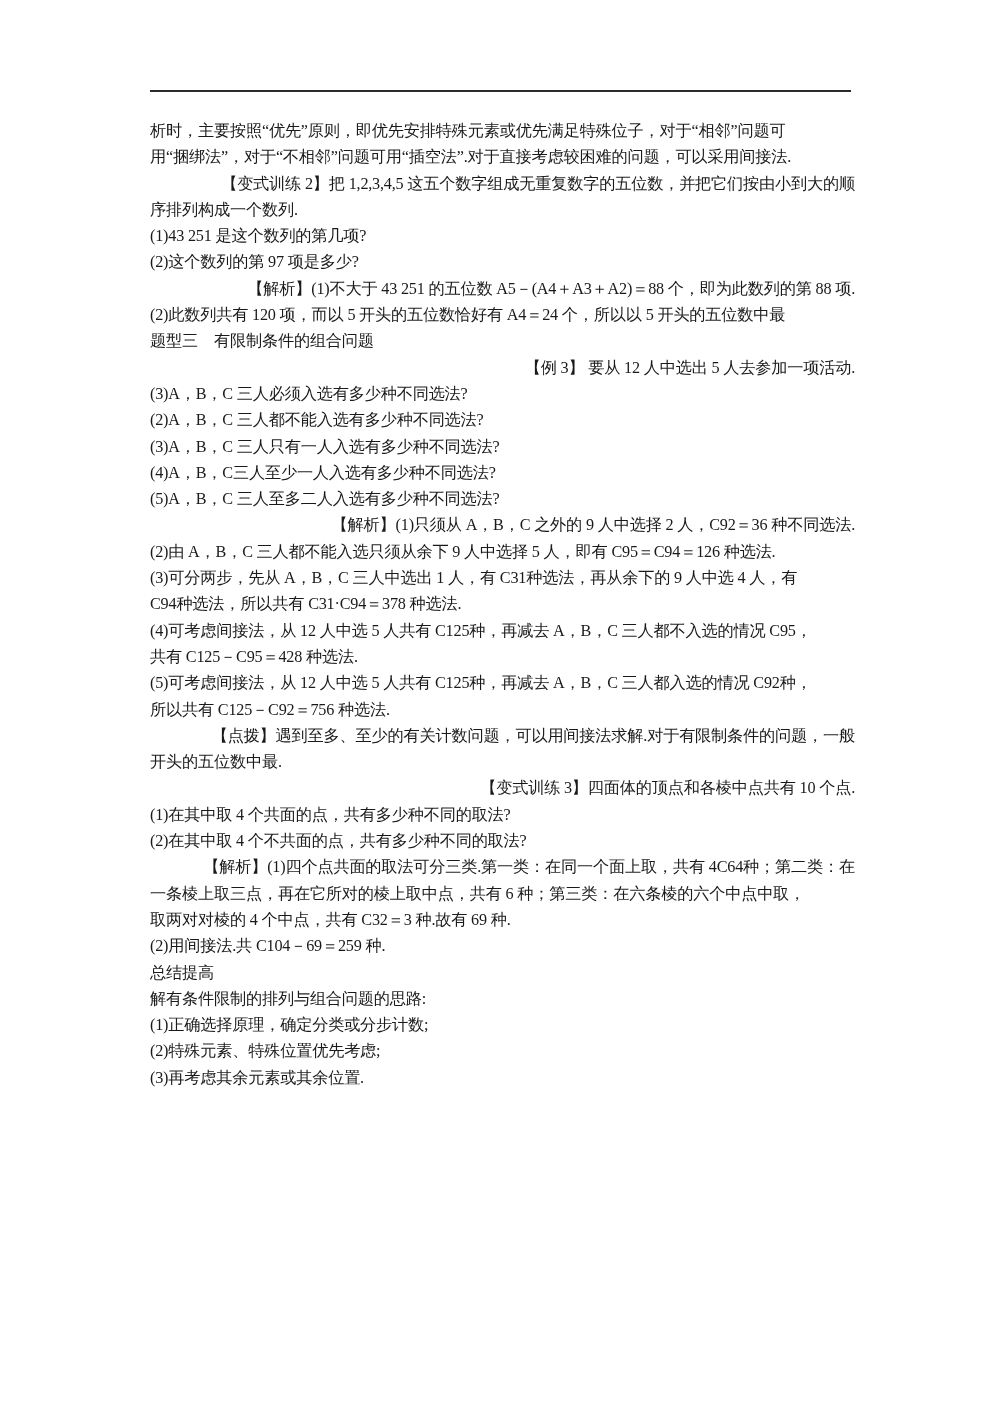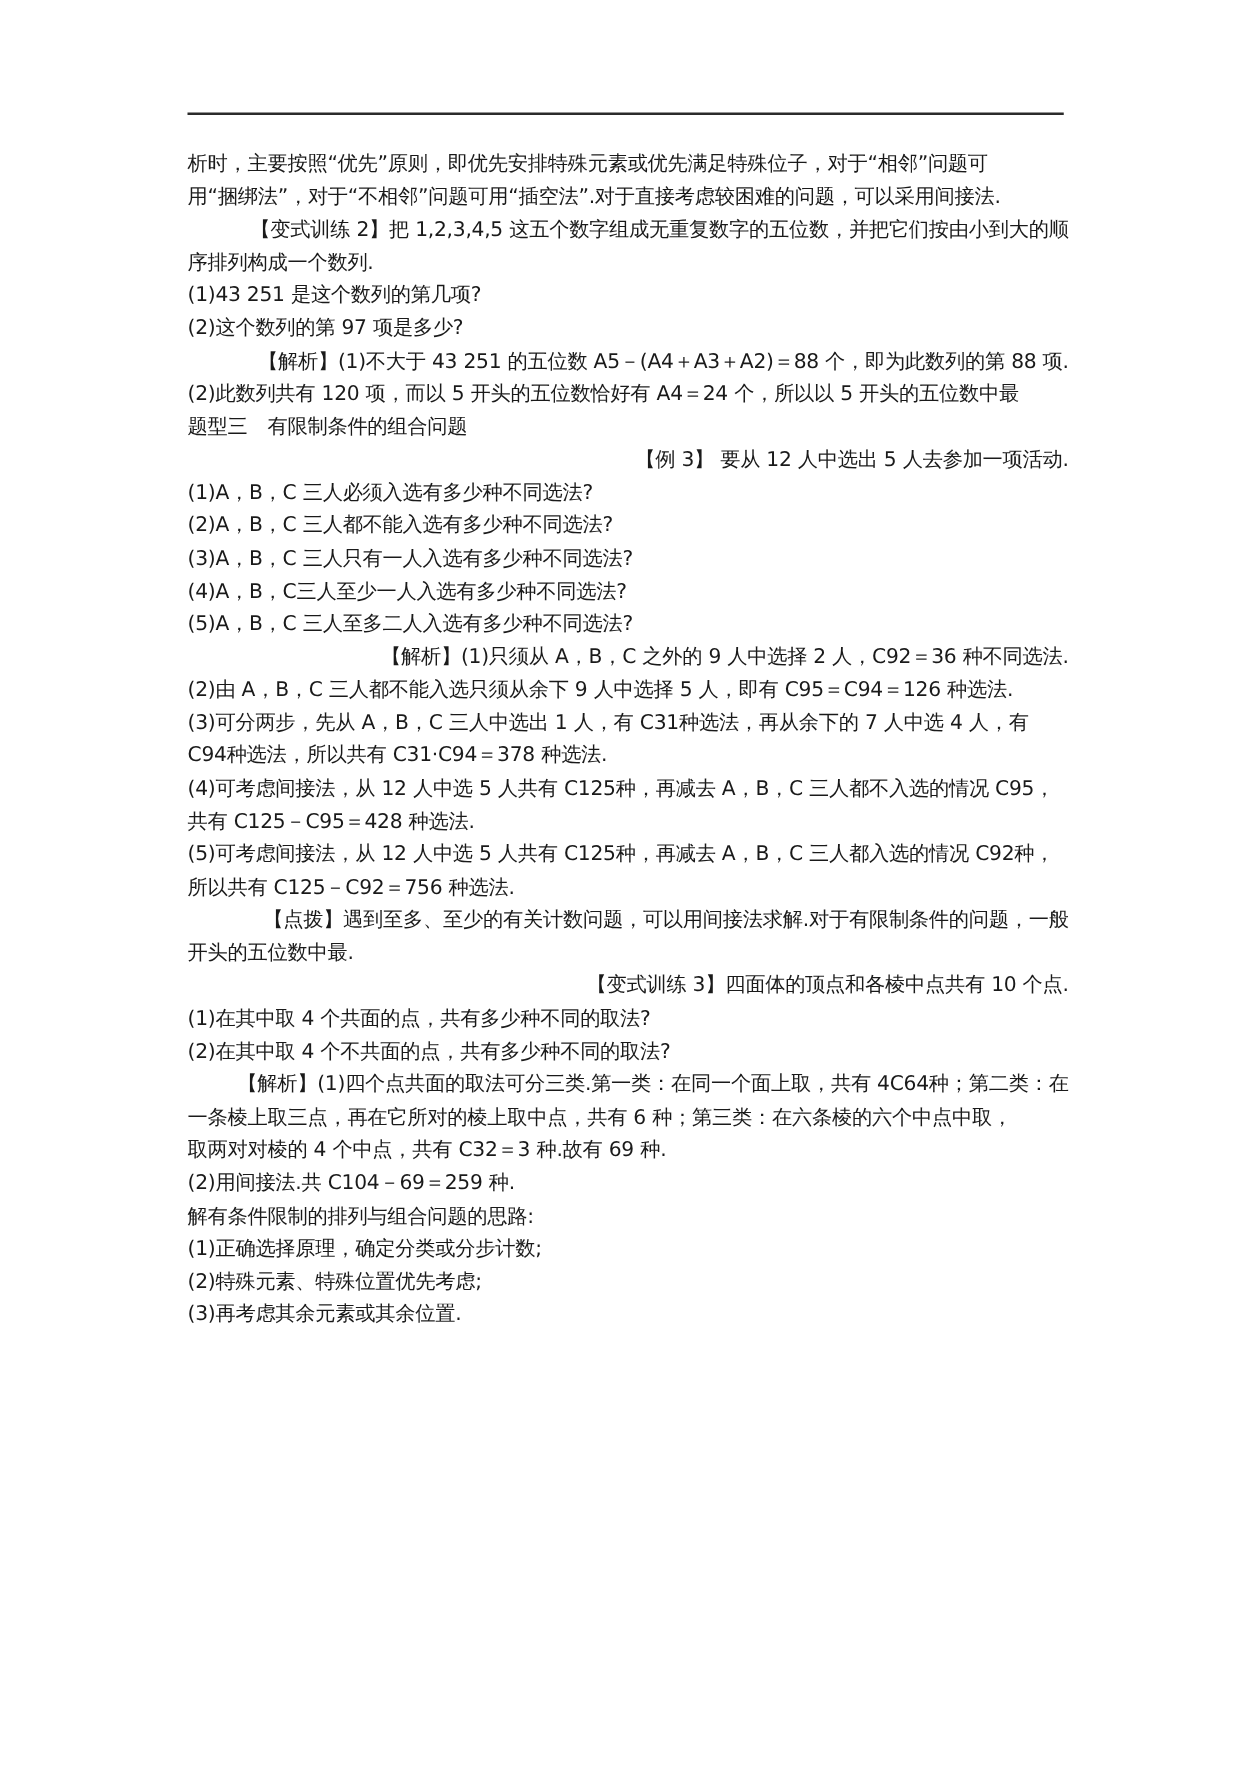--- a/index.html
+++ b/index.html
@@ -1,58 +1,59 @@
 <!DOCTYPE html>
 <html><head>
 <meta charset="utf-8">
 <style>
   html, body { margin: 0; padding: 0; background: #ffffff; }
   body { width: 1000px; height: 1414px; position: relative; overflow: hidden;
          font-family: "DejaVu Sans", "Liberation Sans", sans-serif; color: #1a1a1a; }
   .rule { position: absolute; left: 150px; top: 90px; width: 701px; height: 2px; background: #2b2b2b; }
   .page { position: absolute; left: 150px; top: 118px; width: 705px; }
   .line { height: 26.3px; line-height: 26.3px; font-size: 16.2px; white-space: nowrap;
-          letter-spacing: -0.2px; }
+          letter-spacing: -0.2px; font-family: Liberation Serif, serif; }
   .line.indent-b { margin-left: -4px; text-align: right; }
 </style>
 </head>
 <body>
 
 <div class="rule"></div>
 
 <div class="page">
   <div class="line">析时，主要按照“优先”原则，即优先安排特殊元素或优先满足特殊位子，对于“相邻”问题可</div>
   <div class="line">用“捆绑法”，对于“不相邻”问题可用“插空法”.对于直接考虑较困难的问题，可以采用间接法.</div>
   <div class="line indent-b">【变式训练 2】把 1,2,3,4,5 这五个数字组成无重复数字的五位数，并把它们按由小到大的顺</div>
   <div class="line">序排列构成一个数列.</div>
   <div class="line">(1)43 251 是这个数列的第几项?</div>
   <div class="line">(2)这个数列的第 97 项是多少?</div>
   <div class="line indent-b">【解析】(1)不大于 43 251 的五位数 A5－(A4＋A3＋A2)＝88 个，即为此数列的第 88 项.</div>
   <div class="line">(2)此数列共有 120 项，而以 5 开头的五位数恰好有 A4＝24 个，所以以 5 开头的五位数中最</div>
   <div class="line">题型三　有限制条件的组合问题</div>
   <div class="line indent-b">【例 3】 要从 12 人中选出 5 人去参加一项活动.</div>
-  <div class="line">(1)A，B，C 三人必须入选有多少种不同选法?</div>
+  <div class="line">(3)A，B，C 三人必须入选有多少种不同选法?</div>
   <div class="line">(2)A，B，C 三人都不能入选有多少种不同选法?</div>
   <div class="line">(3)A，B，C 三人只有一人入选有多少种不同选法?</div>
   <div class="line">(4)A，B，C三人至少一人入选有多少种不同选法?</div>
   <div class="line">(5)A，B，C 三人至多二人入选有多少种不同选法?</div>
   <div class="line indent-b">【解析】(1)只须从 A，B，C 之外的 9 人中选择 2 人，C92＝36 种不同选法.</div>
   <div class="line">(2)由 A，B，C 三人都不能入选只须从余下 9 人中选择 5 人，即有 C95＝C94＝126 种选法.</div>
-  <div class="line">(3)可分两步，先从 A，B，C 三人中选出 1 人，有 C31种选法，再从余下的 7 人中选 4 人，有</div>
+  <div class="line">(3)可分两步，先从 A，B，C 三人中选出 1 人，有 C31种选法，再从余下的 9 人中选 4 人，有</div>
   <div class="line">C94种选法，所以共有 C31·C94＝378 种选法.</div>
   <div class="line">(4)可考虑间接法，从 12 人中选 5 人共有 C125种，再减去 A，B，C 三人都不入选的情况 C95，</div>
   <div class="line">共有 C125－C95＝428 种选法.</div>
   <div class="line">(5)可考虑间接法，从 12 人中选 5 人共有 C125种，再减去 A，B，C 三人都入选的情况 C92种，</div>
   <div class="line">所以共有 C125－C92＝756 种选法.</div>
   <div class="line indent-b">【点拨】遇到至多、至少的有关计数问题，可以用间接法求解.对于有限制条件的问题，一般</div>
   <div class="line">开头的五位数中最.</div>
   <div class="line indent-b">【变式训练 3】四面体的顶点和各棱中点共有 10 个点.</div>
   <div class="line">(1)在其中取 4 个共面的点，共有多少种不同的取法?</div>
   <div class="line">(2)在其中取 4 个不共面的点，共有多少种不同的取法?</div>
   <div class="line indent-b">【解析】(1)四个点共面的取法可分三类.第一类：在同一个面上取，共有 4C64种；第二类：在</div>
   <div class="line">一条棱上取三点，再在它所对的棱上取中点，共有 6 种；第三类：在六条棱的六个中点中取，</div>
   <div class="line">取两对对棱的 4 个中点，共有 C32＝3 种.故有 69 种.</div>
   <div class="line">(2)用间接法.共 C104－69＝259 种.</div>
+  <div class="line">总结提高</div>
   <div class="line">解有条件限制的排列与组合问题的思路:</div>
   <div class="line">(1)正确选择原理，确定分类或分步计数;</div>
   <div class="line">(2)特殊元素、特殊位置优先考虑;</div>
   <div class="line">(3)再考虑其余元素或其余位置.</div>
 </div>
 
 </body></html>

